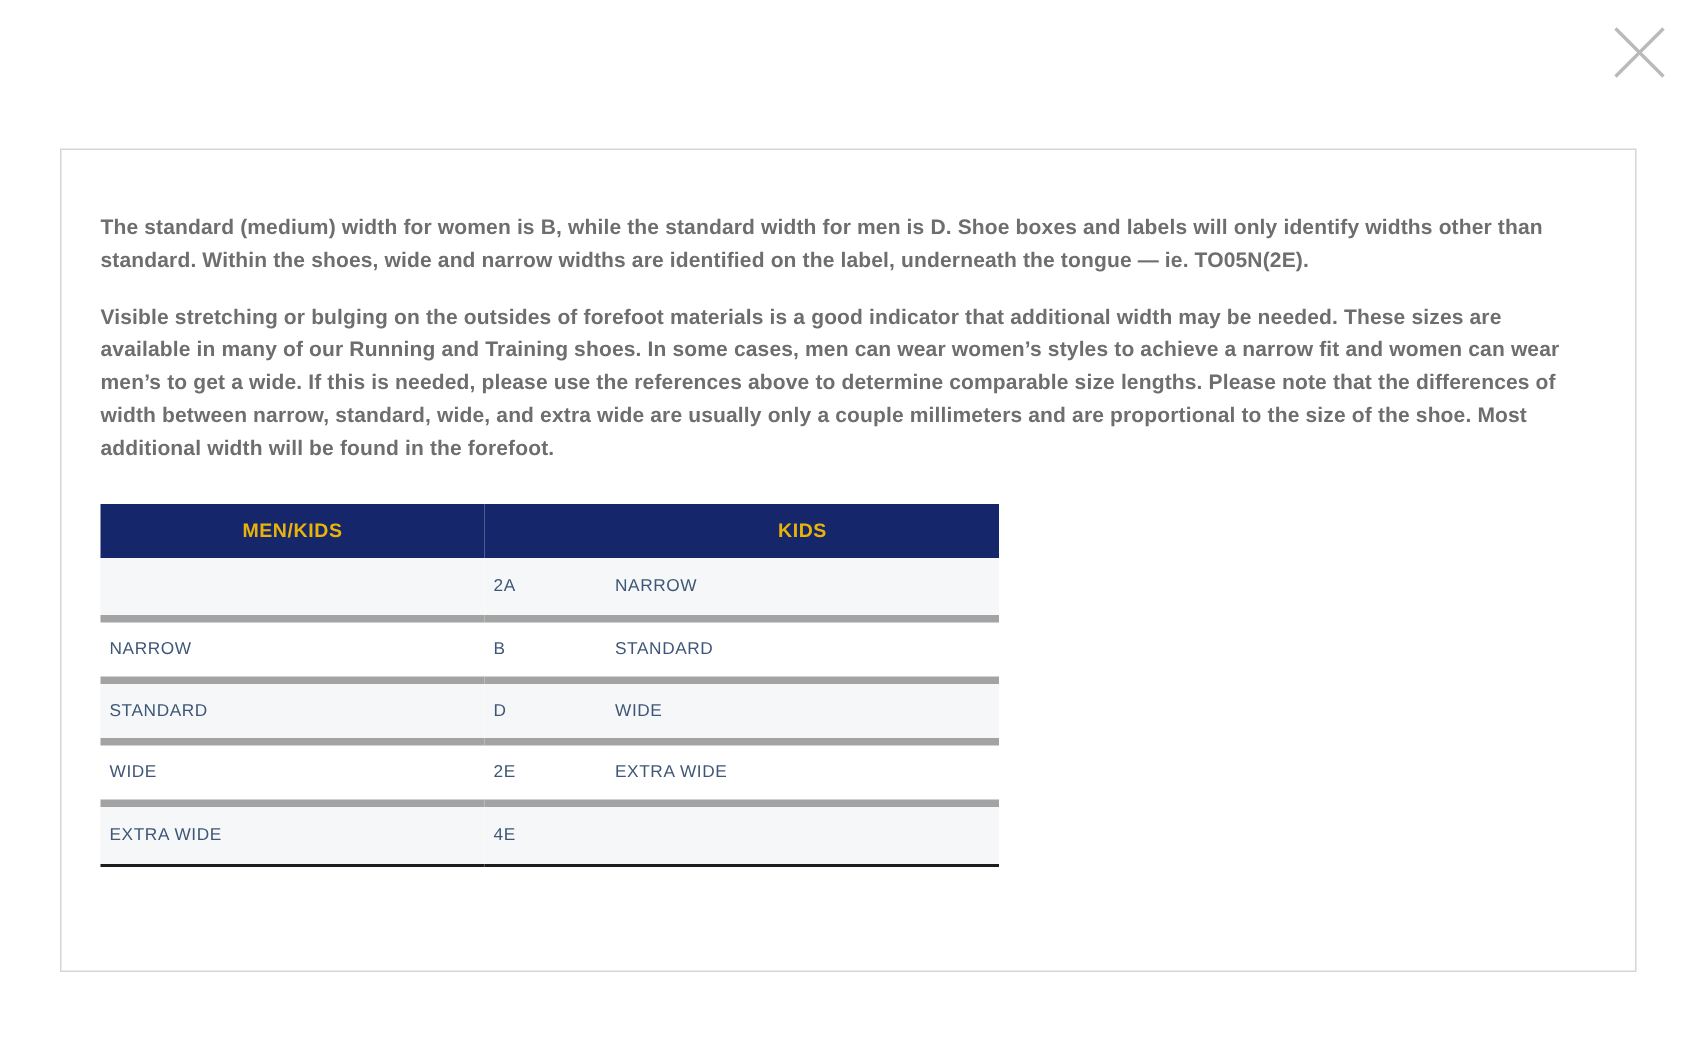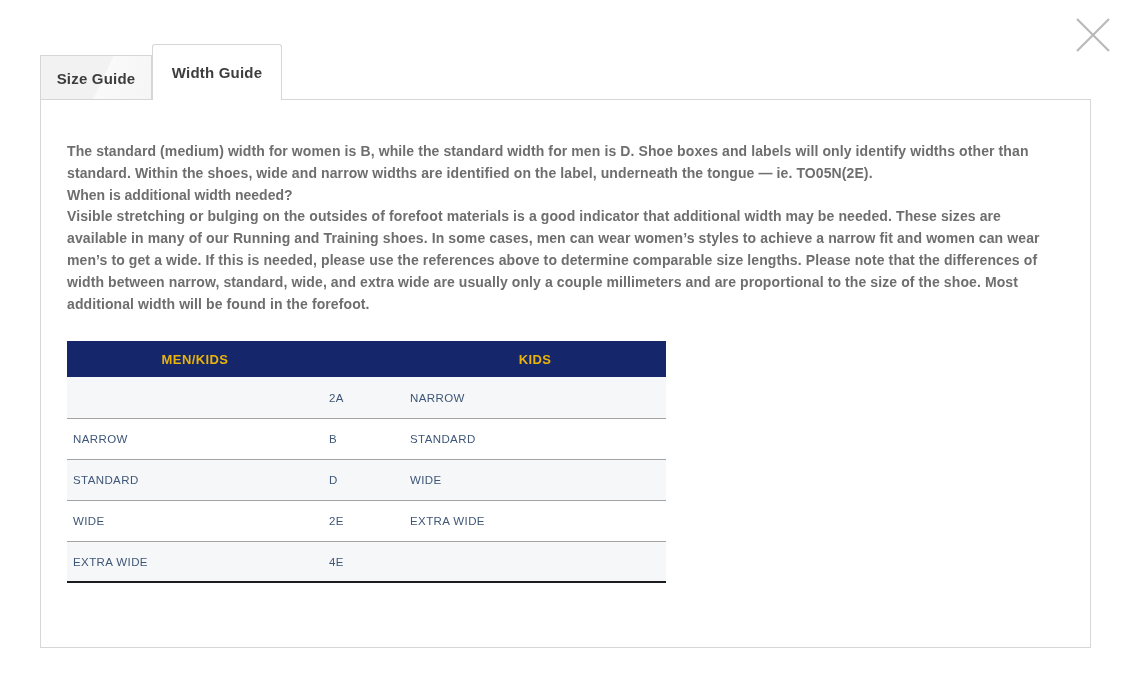--- a/index.html
+++ b/index.html
@@ -21,64 +21,57 @@
   .tab-active { left:152px; top:44px; width:130px; height:56px; background:#ffffff;
                 border:1px solid #d6d6d6; border-bottom:none; border-radius:3px 3px 0 0; z-index:3; }
 
   
   .panel { position:absolute; left:40px; top:99px; width:1051px; height:549px;
            background:#ffffff; border:1px solid #d6d6d6; z-index:2; }
   .panel-inner { padding:41px 26px 0 26px; }
 
   .copy { width:985px; font-size:14px; line-height:21.8px; font-weight:600;
           color:#6e6e6e; letter-spacing:.1px; }
-  .copy.intro { }
+  .copy.intro { margin-bottom:16px; }
   .q-head { font-size:14px; line-height:21.8px; font-weight:600; color:#6e6e6e; }
 
   
   table.width-table { border-collapse:collapse; width:599px; margin-top:26px; table-layout:fixed; }
   table.width-table col.c1 { width:256px; }
   table.width-table col.c2 { width:81px; }
   table.width-table col.c3 { width:262px; }
   table.width-table thead th { background:#15266b; color:#eab308; font-size:13px; font-weight:bold;
             letter-spacing:.4px; text-align:center; height:36px; padding:0; }
   table.width-table tbody td { font-size:11.5px; color:#3e5677; letter-spacing:.4px; height:41px;
             padding:0 0 0 6px; text-align:left; font-weight:500; }
-  table.width-table tbody tr { border-bottom:1px solid #a3a3a3; }
+  table.width-table tbody tr { border-bottom:5px solid #a3a3a3; }
   table.width-table tbody tr:nth-child(odd) { background:#f6f7f8; }
   table.width-table tbody tr:nth-child(even) { background:#ffffff; }
   table.width-table tbody tr:last-child { border-bottom:2px solid #1c1c20; }
 </style>
 </head>
 <body>
 
 <div class="stage">
 
   <button class="close-btn" aria-label="Close">
     <span>
       <svg width="36" height="36" viewBox="0 0 36 36">
         <line x1="2" y1="2" x2="34" y2="34" stroke="#b9b9b9" stroke-width="2.2"></line>
         <line x1="34" y1="2" x2="2" y2="34" stroke="#b9b9b9" stroke-width="2.2"></line>
       </svg>
     </span>
   </button>
 
-  <div class="tab tab-inactive">
-    <span>Size Guide</span>
-  </div>
-  <div class="tab tab-active">
-    <span>Width Guide</span>
-  </div>
 
   <div class="panel">
     <div class="panel-inner">
 
       <p class="copy intro">The standard (medium) width for women is B, while the standard width for men is D. Shoe boxes and labels will only identify widths other than standard. Within the shoes, wide and narrow widths are identified on the label, underneath the tongue — ie. TO05N(2E).</p>
 
-      <div class="q-head">When is additional width needed?</div>
       <p class="copy">Visible stretching or bulging on the outsides of forefoot materials is a good indicator that additional width may be needed. These sizes are available in many of our Running and Training shoes. In some cases, men can wear women’s styles to achieve a narrow fit and women can wear men’s to get a wide. If this is needed, please use the references above to determine comparable size lengths. Please note that the differences of width between narrow, standard, wide, and extra wide are usually only a couple millimeters and are proportional to the size of the shoe. Most additional width will be found in the forefoot.</p>
 
       <table class="width-table">
         <colgroup>
             <col class="c1">
             <col class="c2">
             <col class="c3">
           </colgroup>
         <thead>
           <tr>

